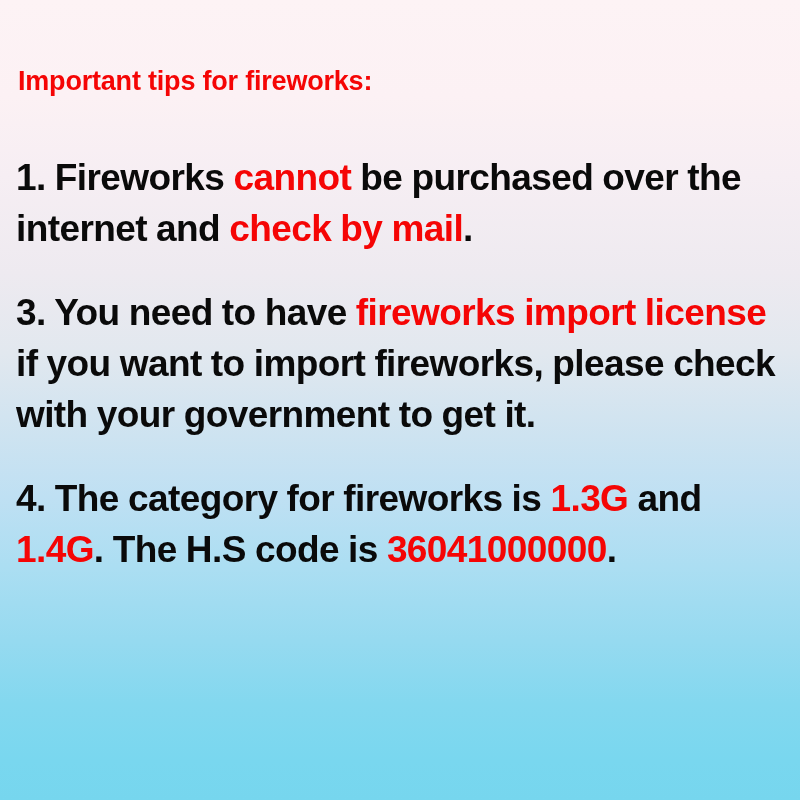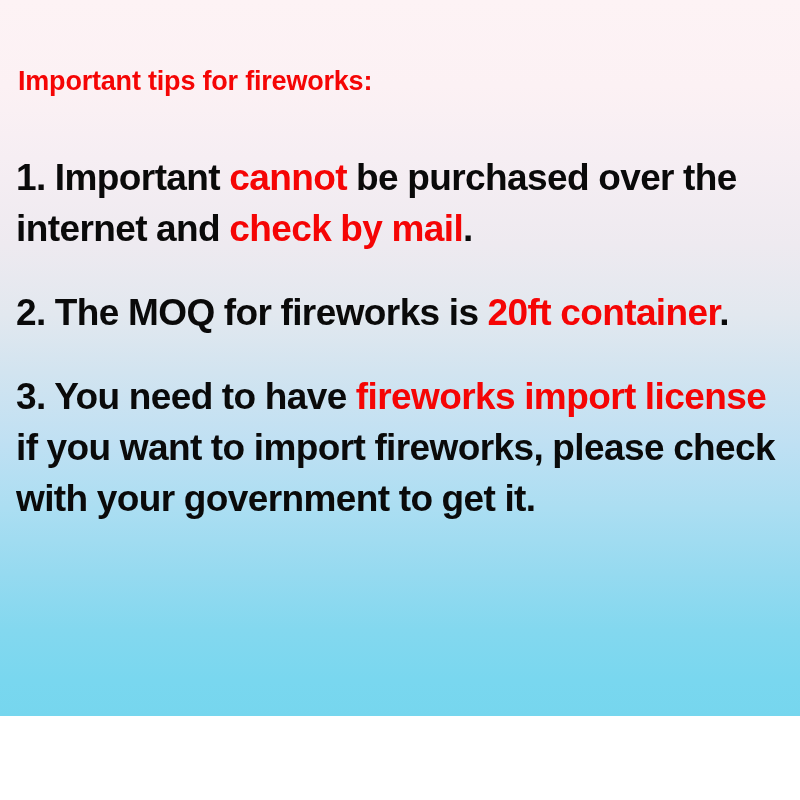--- a/index.html
+++ b/index.html
@@ -9,21 +9,21 @@
   body {
     width: 800px;
     height: 800px;
     overflow: hidden;
     font-family: "Liberation Sans", sans-serif;
   }
 
   #poster {
     position: relative;
     width: 800px;
-    height: 716px;
+    height: 800px;
     box-sizing: border-box;
     background: linear-gradient(
       to bottom,
       #fdf3f5 0%,
       #fcf1f4 12%,
       #f6eef3 22%,
       #eeeaf0 34%,
       #e2e8ef 44%,
       #d2e4f0 52%,
       #bfe0f3 62%,
@@ -80,26 +80,26 @@
 </head>
 <body>
 
 <div id="poster">
 
   <div class="title">Important tips for fireworks:</div>
 
   <div class="tips">
 
     <p class="tip">
-      <span class="seg">1.</span><span class="seg"> Important </span><span class="seg hl">cannot</span><span class="seg"> be purchased over the internet and </span><span class="seg hl">check by mail</span><span class="seg">.</span>
+      <span class="seg">1.</span><span class="seg"> Fireworks </span><span class="seg hl">cannot</span><span class="seg"> be purchased over the internet and </span><span class="seg hl">check by mail</span><span class="seg">.</span>
     </p>
 
-    <p class="tip">
-      <span class="seg">2.</span><span class="seg"> The MOQ for fireworks is </span><span class="seg hl">20ft container</span><span class="seg">.</span>
-    </p>
 
     <p class="tip">
       <span class="seg">3.</span><span class="seg"> You need to have </span><span class="seg hl">fireworks import license</span><span class="seg"> if you want to import fireworks, please check with your government to get it.</span>
     </p>
 
+    <p class="tip">
+      <span class="seg">4.</span><span class="seg"> The category for fireworks is </span><span class="seg hl">1.3G</span><span class="seg"> and </span><span class="seg hl">1.4G</span><span class="seg">. The H.S code is </span><span class="seg hl">36041000000</span><span class="seg">.</span>
+    </p>
 
   </div>
 </div>
 
 </body></html>

